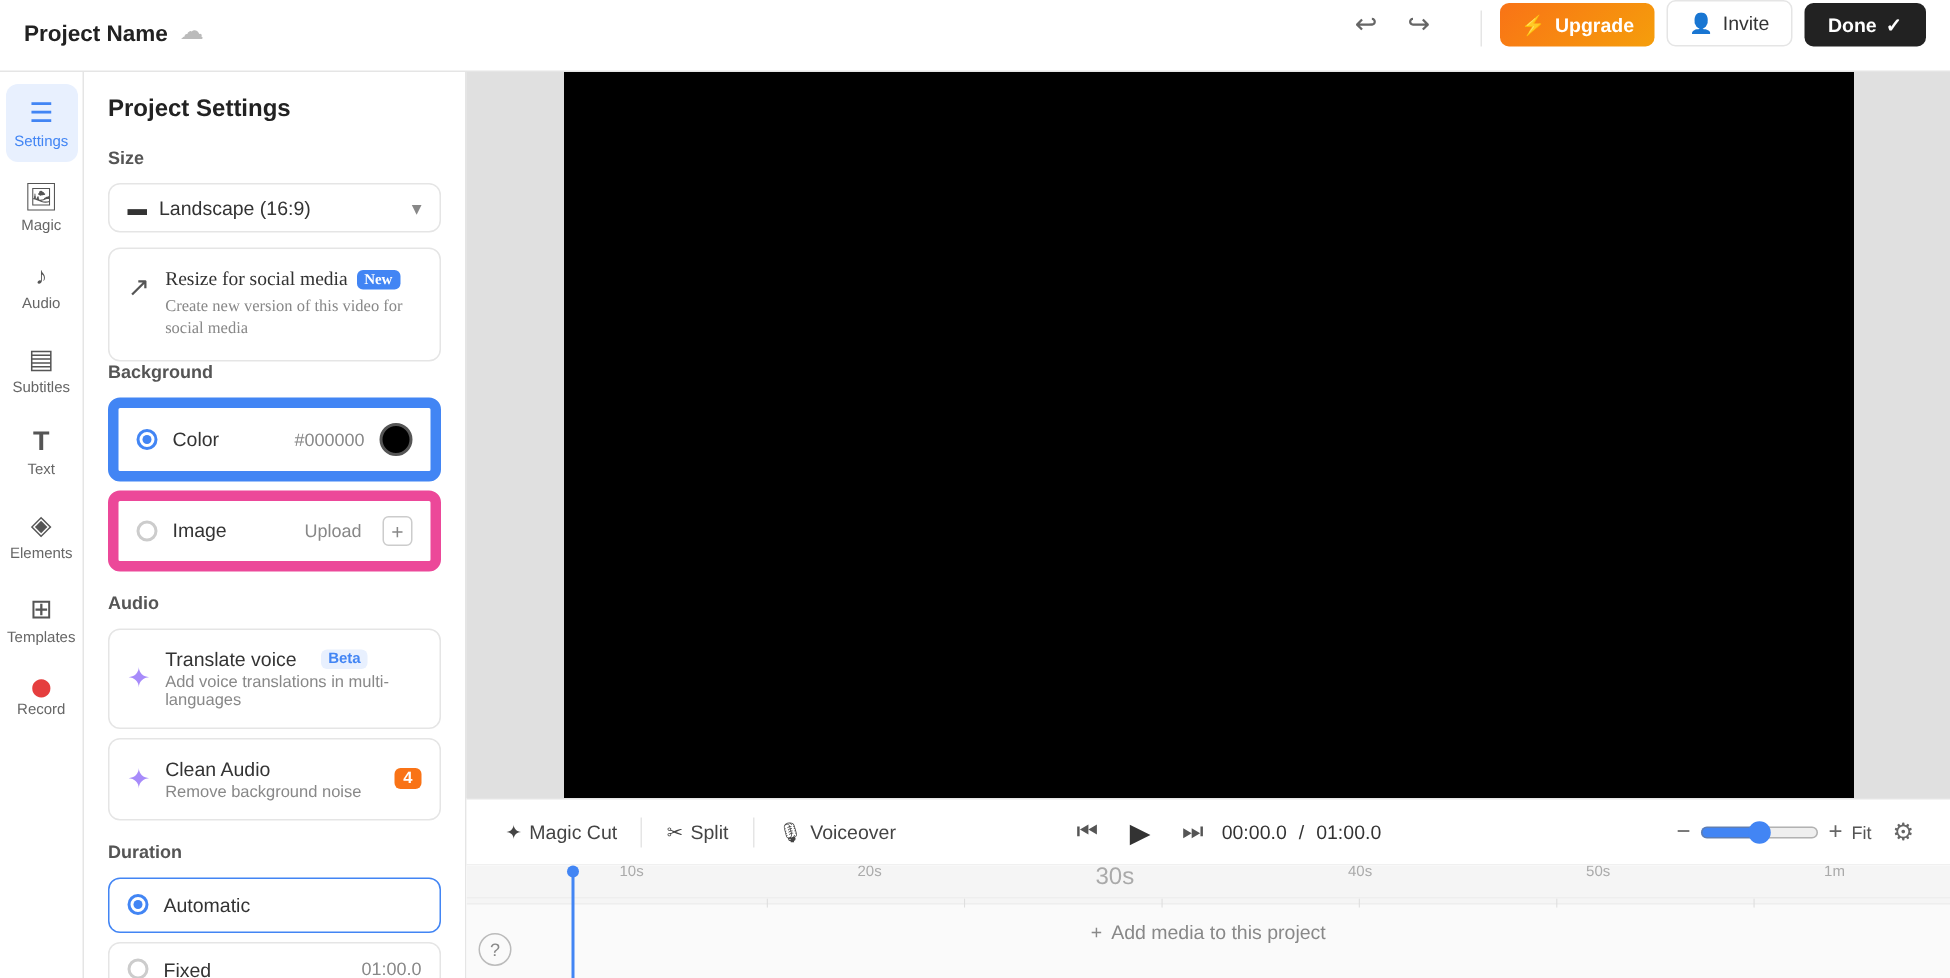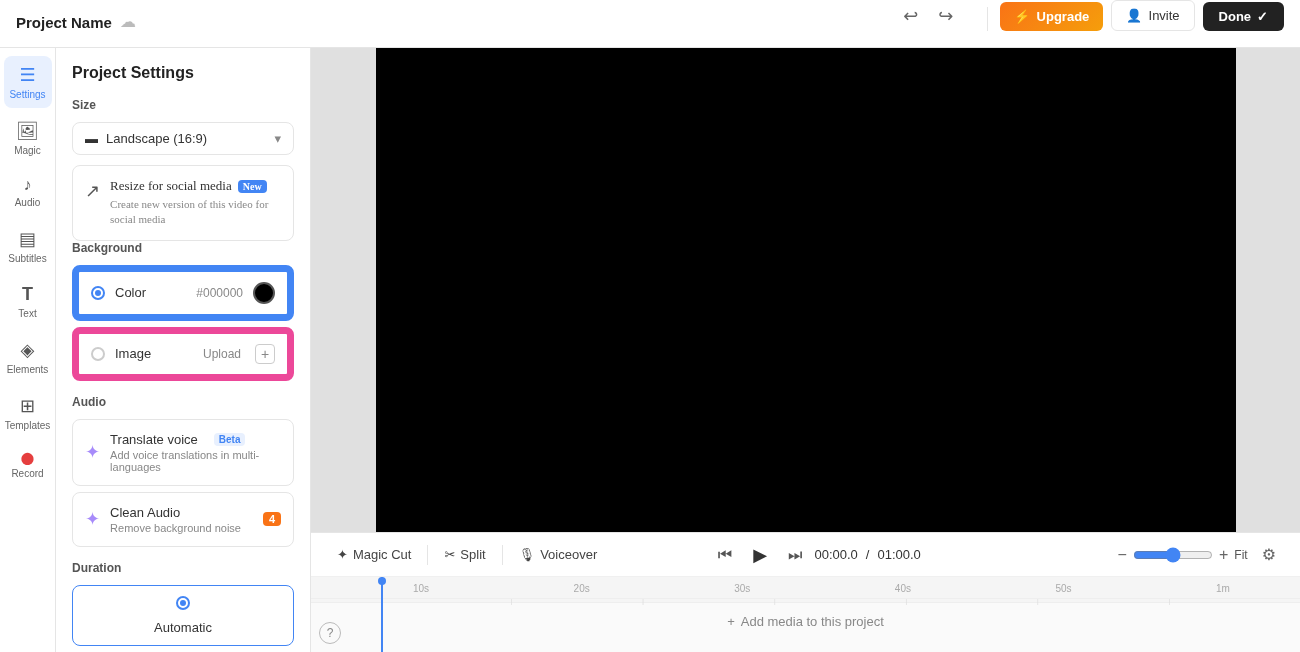--- a/index.html
+++ b/index.html
@@ -61,21 +61,21 @@
 
     
     .audio-card { border: 1px solid #e5e5e5; border-radius: 8px; padding: 12px; display: flex; align-items: center; gap: 10px; margin-bottom: 6px; cursor: pointer; }
     .audio-card .audio-icon { font-size: 18px; color: #a78bfa; flex-shrink: 0; }
     .audio-card .audio-text { flex: 1; }
     .audio-card .audio-text .atitle { font-size: 13px; font-weight: 500; color: #333; display: flex; align-items: center; gap: 16px; }
     .audio-card .audio-text .adesc { font-size: 11px; color: #888; margin-top: 2px; }
 
     
     .duration-option { border: 1px solid #e5e5e5; border-radius: 8px; padding: 10px 12px; display: flex; align-items: center; gap: 10px; margin-bottom: 6px; cursor: pointer; }
-    .duration-option.selected { border-color: #4285f4; flex-direction: column; }
+    .duration-option.selected { border-color: #4285f4; }
     .duration-option .dur-value { font-size: 12px; color: #888; margin-left: auto; }
 
     
     .preview-area { flex: 1; display: flex; flex-direction: column; background: #e8e8e8; }
     .preview-canvas { flex: 1; display: flex; align-items: center; justify-content: center; background: #e0e0e0; }
     .black-canvas { background: #000; width: 860px; height: 484px; }
 
     
     .bottom { height: 120px; background: #fff; border-top: 1px solid #e5e5e5; display: flex; flex-direction: column; flex-shrink: 0; }
     .playback-bar { display: flex; align-items: center; padding: 0 16px; height: 44px; border-bottom: 1px solid #f0f0f0; gap: 16px; }
@@ -277,21 +277,21 @@
           <button class="fit-btn">Fit</button>
           <button class="settings-btn">⚙</button>
         </div>
       </div>
 
       <div class="timeline" style="position:relative;">
         <div class="timeline-ruler">
           <div style="display:flex; width:100%; justify-content:space-between; padding: 0 0 0 32px;">
             <span style="font-size:10px; color:#aaa;">10s</span>
             <span style="font-size:10px; color:#aaa;">20s</span>
-            <span style="font-size:10px; color:#aaa;text-align:right;">30s</span>
+            <span style="font-size:16px; color:#aaa;text-align:right;">30s</span>
             <span style="font-size:10px; color:#aaa;">40s</span>
             <span style="font-size:10px; color:#aaa;">50s</span>
             <span style="font-size:10px; color:#aaa;">1m</span>
           </div>
         </div>
 
         <div style="height:4px; background:#f5f5f5; border-bottom:1px solid #eee; display:flex; align-items:center; padding: 0 0 0 70px;">
           <div style="display:flex; width:100%; justify-content:space-evenly;">
             <span style="font-size:8px; color:#ddd;">|</span>
             <span style="font-size:8px; color:#ddd;">|</span>

